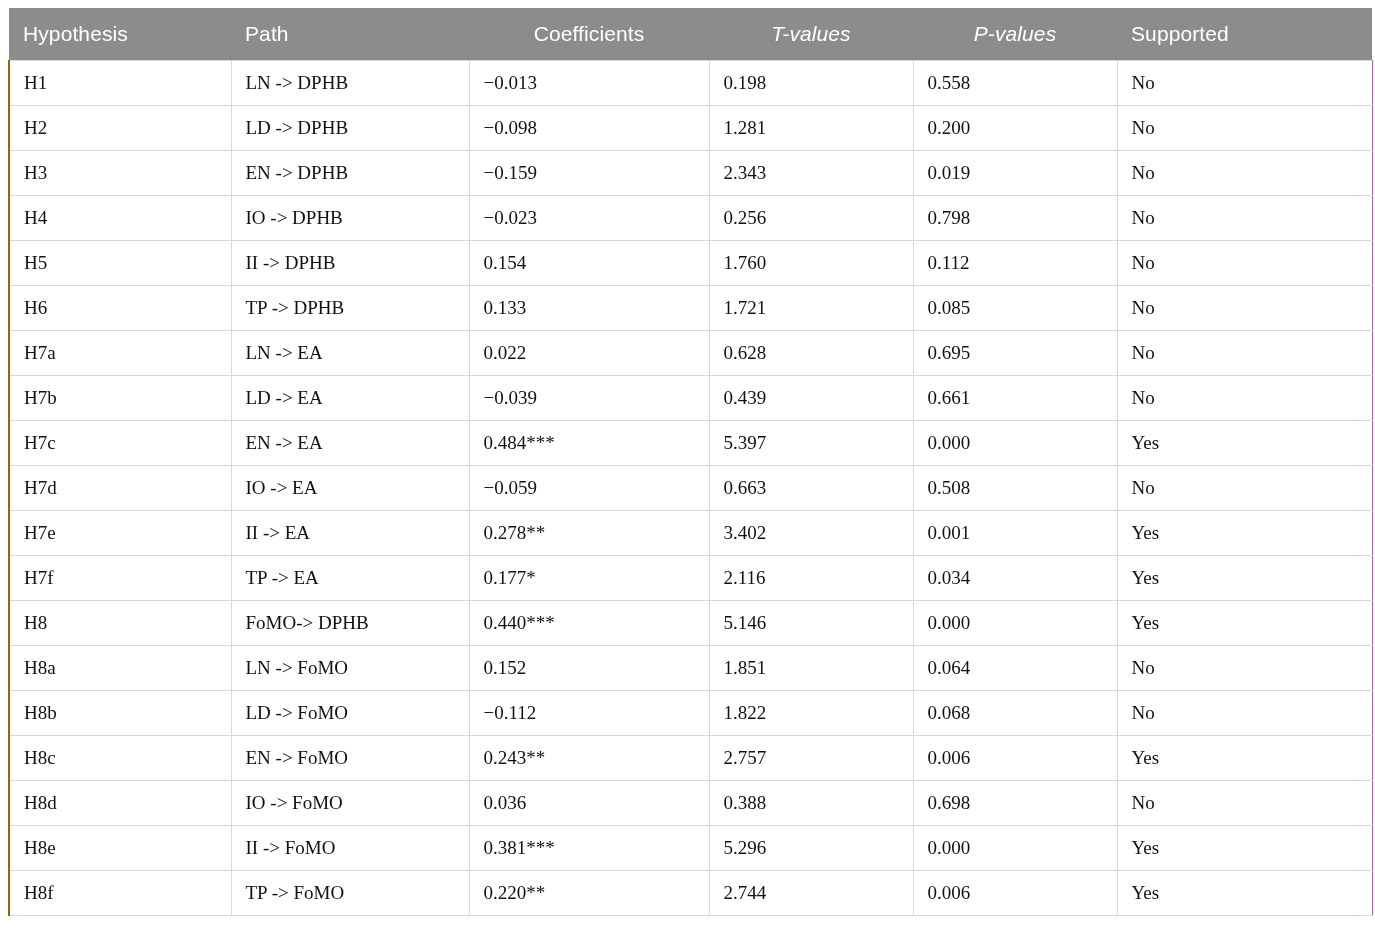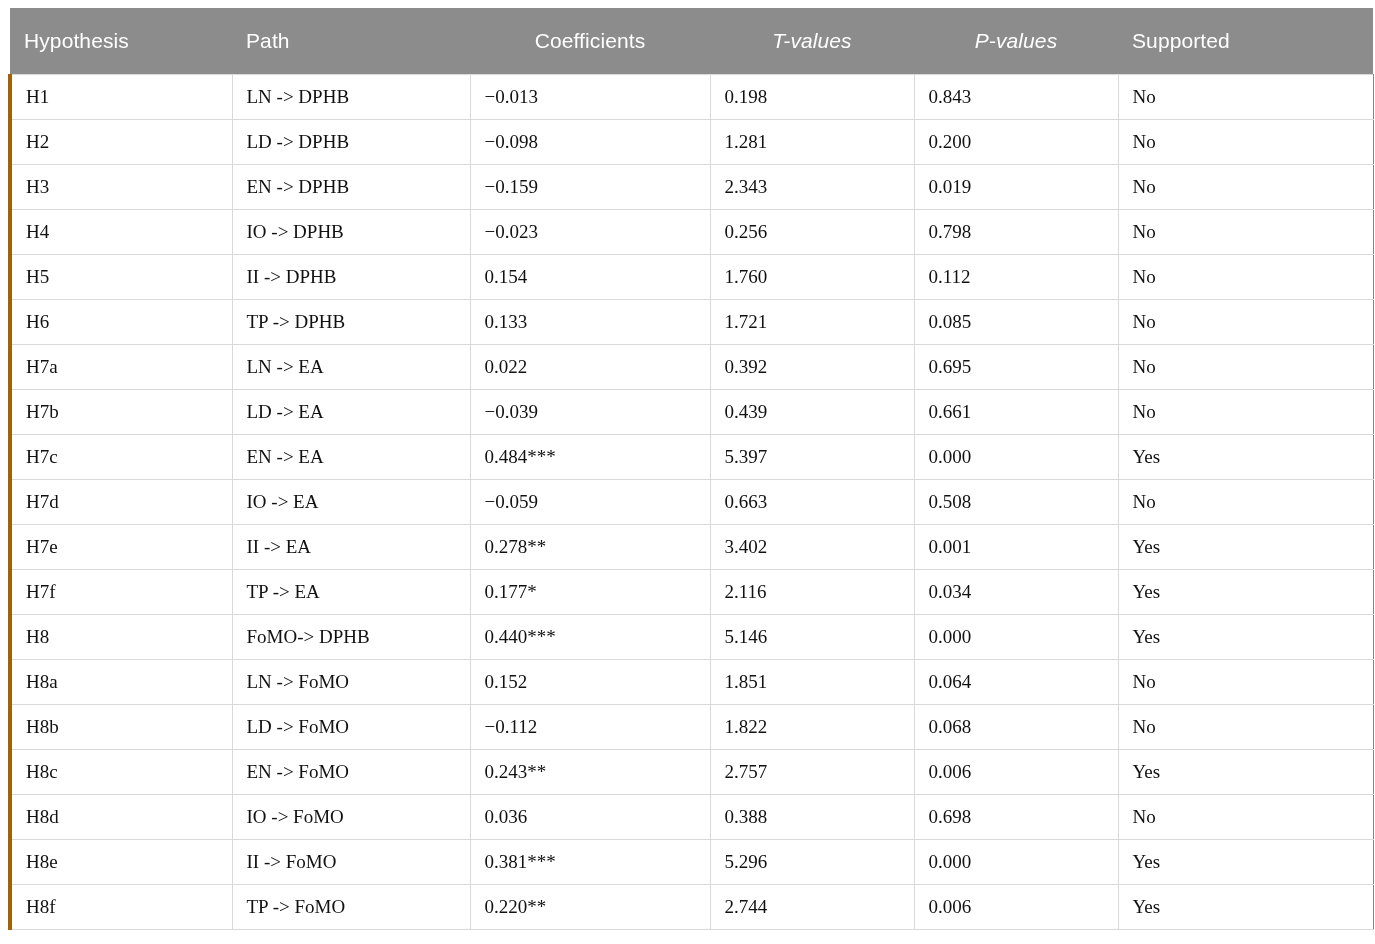--- a/index.html
+++ b/index.html
@@ -32,41 +32,41 @@
   table.results col.c4 { width: 204px; }
   table.results col.c5 { width: 255px; }
 
   thead th {
     background: #8c8c8c;
     color: #ffffff;
     font-family: "Liberation Sans", sans-serif;
     font-weight: 400;
     font-size: 21px;
     height: 52px;
-    padding: 7px 14px;
+    padding: 0 14px;
     border: none;
     text-align: left;
     vertical-align: middle;
     letter-spacing: 0.1px;
   }
   thead th.center { text-align: center; }
   thead th .ital { font-style: italic; }
 
   tbody td {
     border: 1px solid #d9d9d9;
     height: 44px;
     font-size: 19px;
     padding: 0 14px;
     vertical-align: middle;
     color: #111111;
     font-family: "Liberation Serif", serif;
     background: #ffffff;
   }
   tbody td.center { text-align: left; }
-  tbody tr td:first-child { border-left: 4px solid #a16207; }
+  tbody tr td:first-child { border-left: 2px solid #a16207; }
   tbody tr td:last-child { border-right: 1px solid #d946ef; }
 </style>
 </head>
 <body>
 
 <div class="wrap">
   <table class="results">
     <colgroup>
       <col class="c0">
         <col class="c1">
@@ -84,21 +84,21 @@
         <th class="center"><span class="ital">P-values</span></th>
         <th><span>Supported</span></th>
       </tr>
     </thead>
     <tbody id="table-body">
         <tr>
           <td>H1</td>
           <td>LN -&gt; DPHB</td>
           <td class="center">−0.013</td>
           <td class="center">0.198</td>
-          <td class="center">0.843</td>
+          <td class="center">0.558</td>
           <td>No</td>
         </tr>
         <tr>
           <td>H2</td>
           <td>LD -&gt; DPHB</td>
           <td class="center">−0.098</td>
           <td class="center">1.281</td>
           <td class="center">0.200</td>
           <td>No</td>
         </tr>
@@ -131,21 +131,21 @@
           <td>TP -&gt; DPHB</td>
           <td class="center">0.133</td>
           <td class="center">1.721</td>
           <td class="center">0.085</td>
           <td>No</td>
         </tr>
         <tr>
           <td>H7a</td>
           <td>LN -&gt; EA</td>
           <td class="center">0.022</td>
-          <td class="center">0.392</td>
+          <td class="center">0.628</td>
           <td class="center">0.695</td>
           <td>No</td>
         </tr>
         <tr>
           <td>H7b</td>
           <td>LD -&gt; EA</td>
           <td class="center">−0.039</td>
           <td class="center">0.439</td>
           <td class="center">0.661</td>
           <td>No</td>

